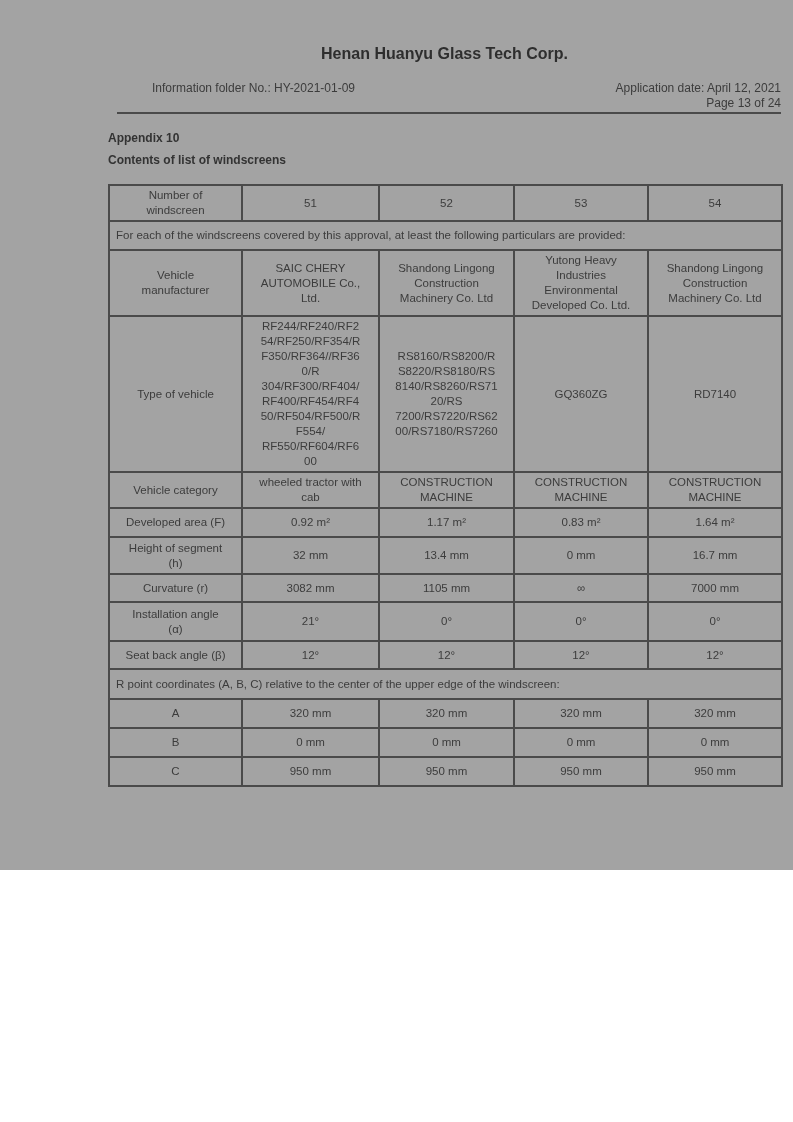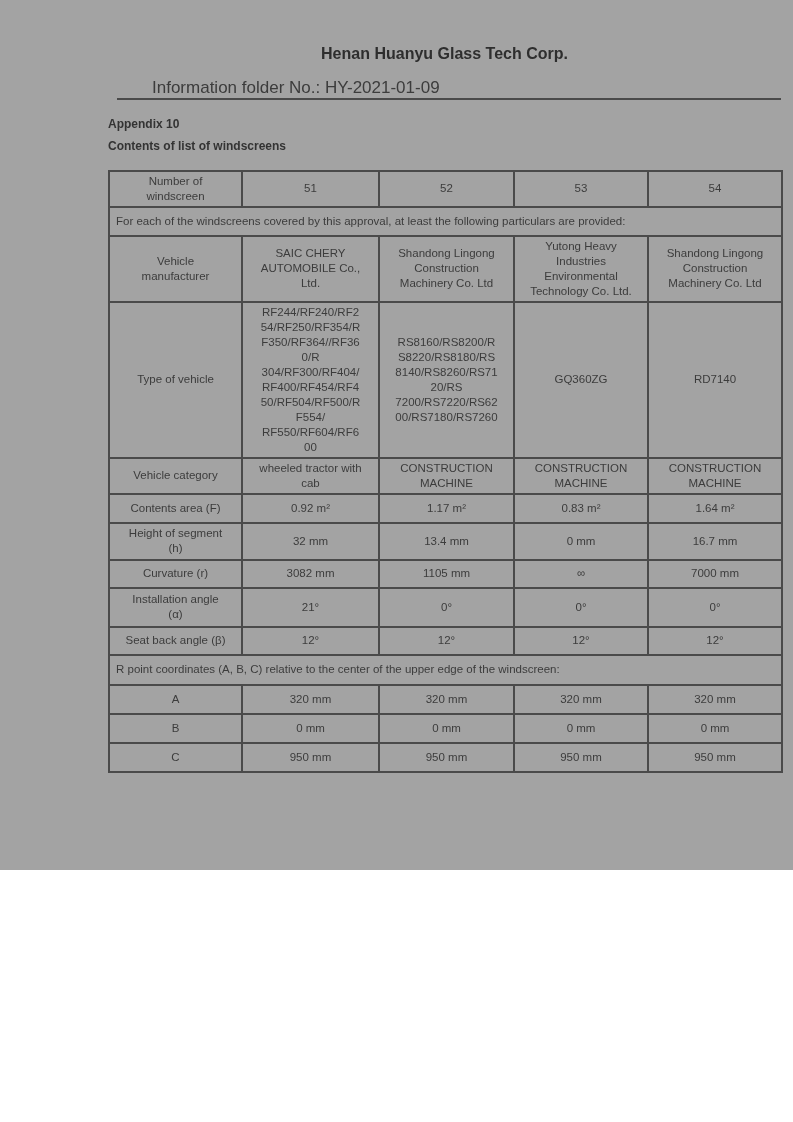--- a/index.html
+++ b/index.html
@@ -25,21 +25,21 @@
     line-height: 20px;
     text-align: center;
     color: #2e2e2e;
   }
   .info-row {
     margin-top: 17px;
     padding-left: 44px;
     display: flex;
     justify-content: space-between;
     align-items: flex-start;
-    font-size: 17px;
+    font-size: 12px;
     line-height: 14.5px;
   }
   .info-right { text-align: right; }
   .rule {
     margin-top: 2px;
     margin-left: 9px;
     width: 664px;
     height: 2px;
     background: #4a4a4a;
   }
@@ -89,20 +89,24 @@
 </head>
 <body>
 
 <div class="page">
   <div class="content">
 
     <h1 class="doc-title">Henan Huanyu Glass Tech Corp.</h1>
 
     <div class="info-row">
       <div>Information folder No.: HY-2021-01-09</div>
+      <div class="info-right">
+        <div>Application date: April 12, 2021</div>
+        <div>Page 13 of 24</div>
+      </div>
     </div>
 
     <div class="rule"></div>
 
     <div class="appendix">Appendix 10</div>
     <div class="subtitle">Contents of list of windscreens</div>
 
     <table class="ws-table">
       <colgroup>
         <col style="width:133px">
@@ -131,21 +135,21 @@
 manufacturer</td>
         <td>SAIC CHERY
 AUTOMOBILE Co.,
 Ltd.</td>
         <td>Shandong Lingong
 Construction
 Machinery Co. Ltd</td>
         <td>Yutong Heavy
 Industries
 Environmental
-Technology Co. Ltd.</td>
+Developed Co. Ltd.</td>
         <td>Shandong Lingong
 Construction
 Machinery Co. Ltd</td>
       </tr>
 
       <tr>
         <td>Type of vehicle</td>
         <td>RF244/RF240/RF2
 54/RF250/RF354/R
 F350/RF364//RF36
@@ -172,21 +176,21 @@
 cab</td>
         <td>CONSTRUCTION
 MACHINE</td>
         <td>CONSTRUCTION
 MACHINE</td>
         <td>CONSTRUCTION
 MACHINE</td>
       </tr>
 
       <tr class="h23">
-        <td>Contents area (F)</td>
+        <td>Developed area (F)</td>
         <td>0.92 m²</td>
         <td>1.17 m²</td>
         <td>0.83 m²</td>
         <td>1.64 m²</td>
       </tr>
 
       <tr class="h31">
         <td>Height of segment
 (h)</td>
         <td>32 mm</td>

